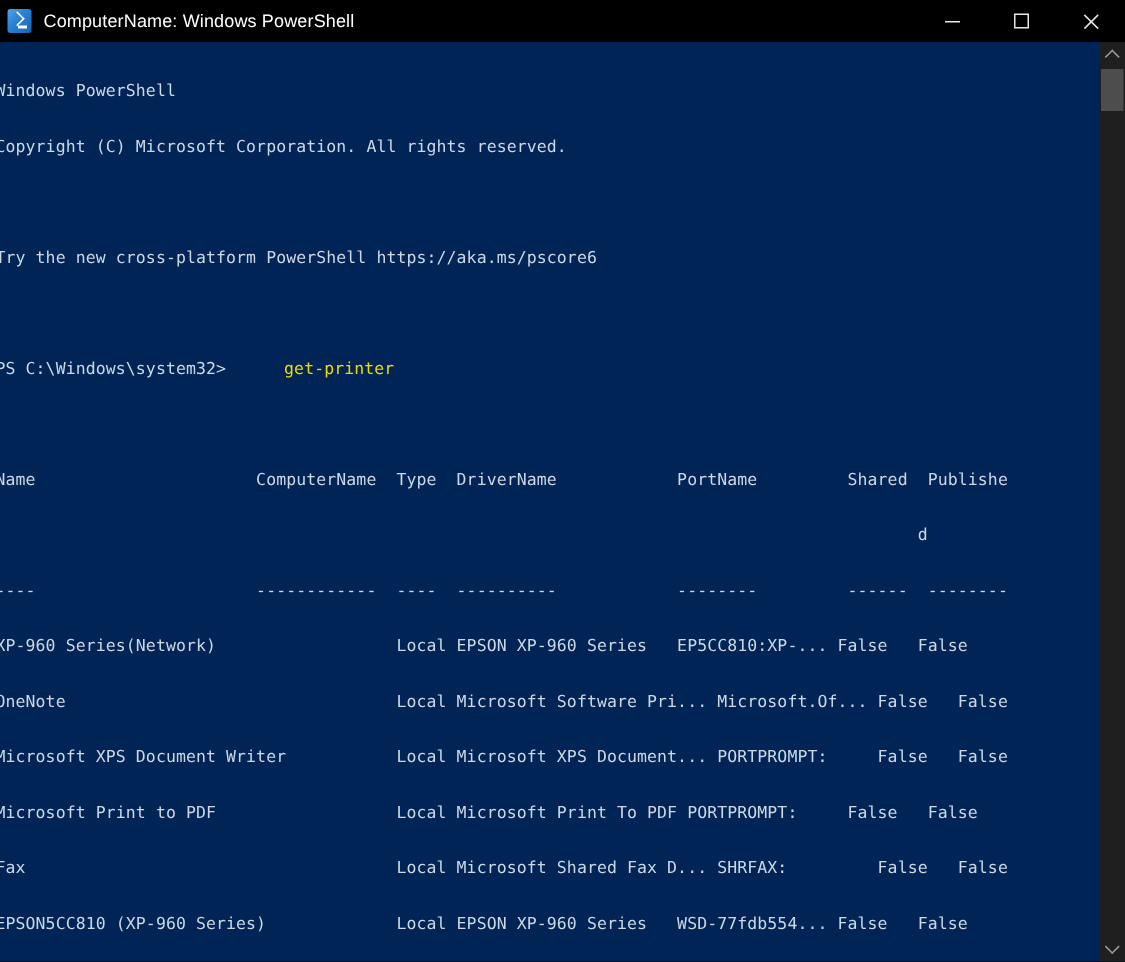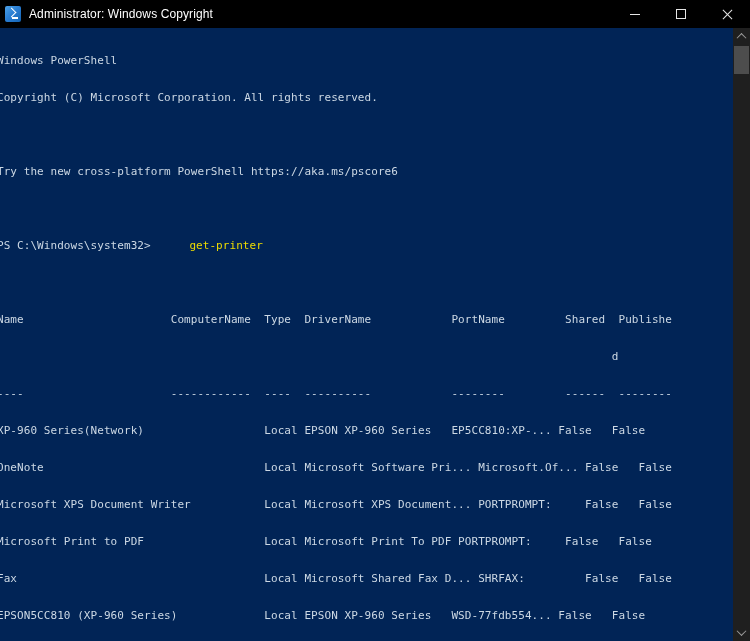--- a/index.html
+++ b/index.html
@@ -191,21 +191,21 @@
 <body>
 
 <div class="window">
 
   <div class="titlebar">
     <div class="title-icon">
       <div class="ps-badge"></div>
       <div class="ps-chev"></div>
       <div class="ps-under"></div>
     </div>
-    <div class="title-text">Administrator: Windows Copyright</div>
+    <div class="title-text">ComputerName: Windows PowerShell</div>
     <div class="win-controls">
       <div class="win-btn">
           <div class="gl-min"></div>
         </div>
       <div class="win-btn">
           <div class="gl-max"></div>
         </div>
       <div class="win-btn">
           <div class="gl-close"></div>
         </div>

